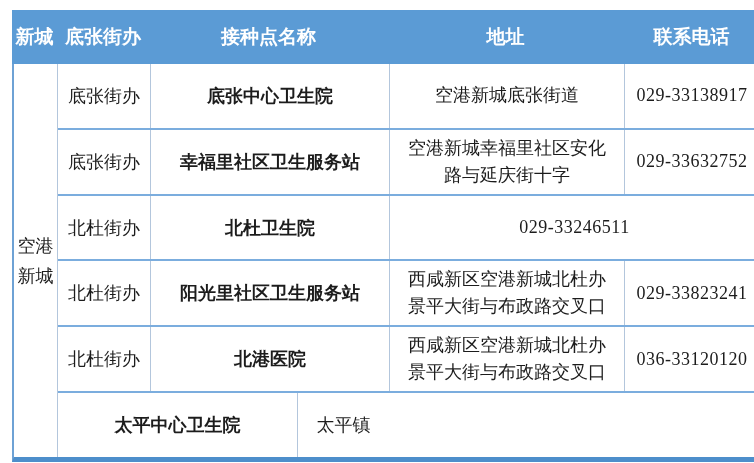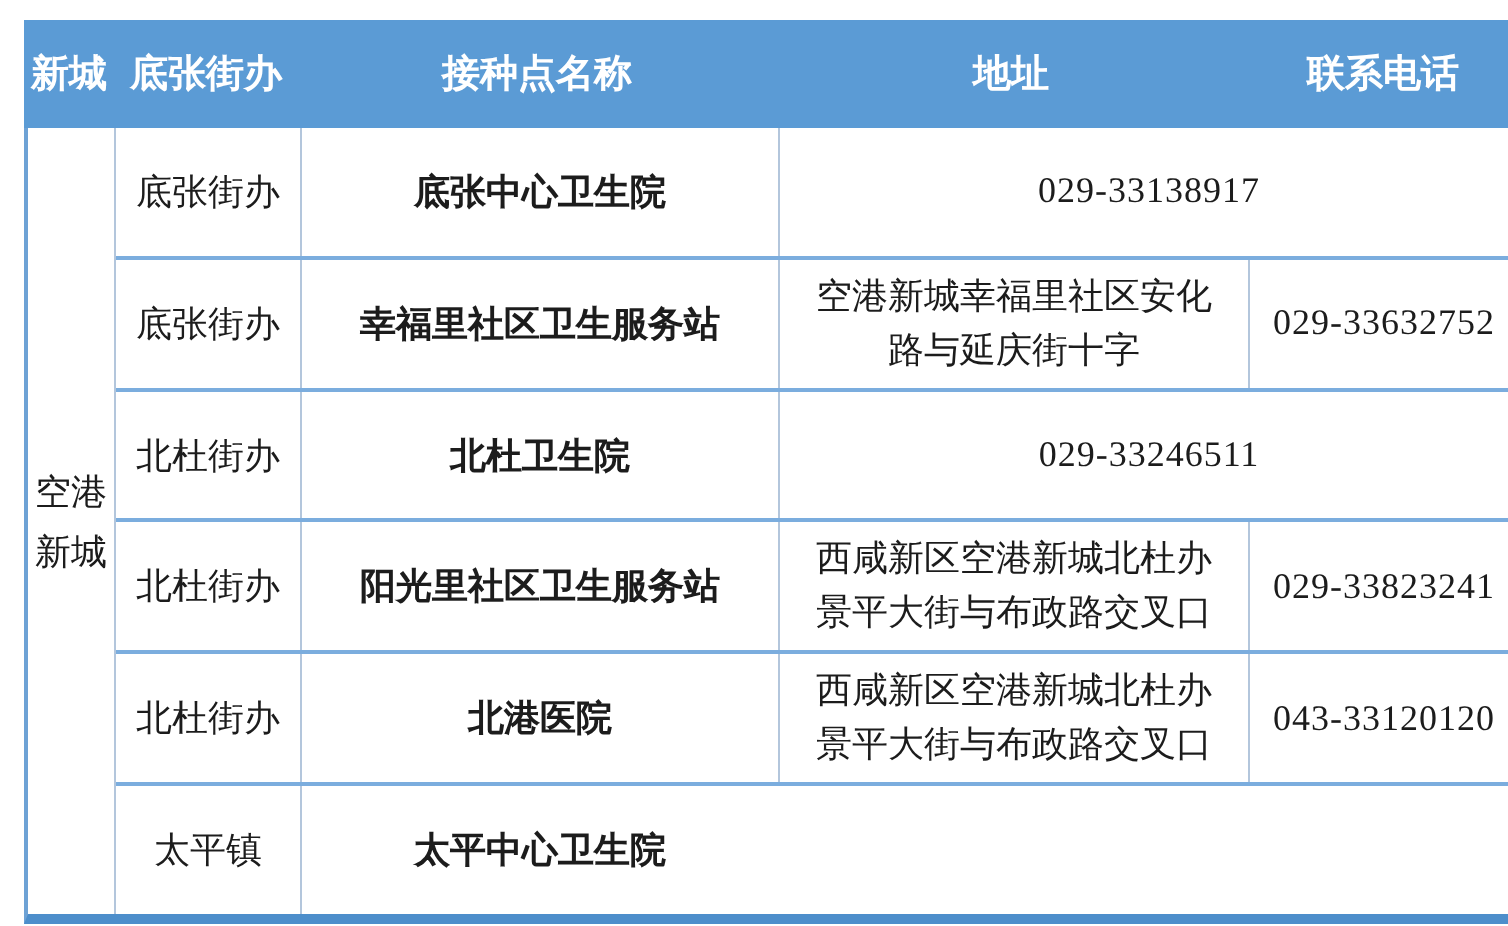--- a/index.html
+++ b/index.html
@@ -112,20 +112,23 @@
     <div class="merged-city">
       <span>空港</span>
       <span>新城</span>
     </div>
 
     <div class="rows">
 
       <div class="row">
         <div class="cell c-street">底张街办</div>
         <div class="cell c-site">底张中心卫生院</div>
+        <div class="cell c-addr">
+            <div class="addr-inner">空港新城底张街道</div>
+          </div>
         <div class="cell c-phone">
             <span class="phone-text">029-33138917</span>
           </div>
       </div>
 
       <div class="row">
         <div class="cell c-street">底张街办</div>
         <div class="cell c-site">幸福里社区卫生服务站</div>
         <div class="cell c-addr">
             <div class="addr-inner">空港新城幸福里社区安化路与延庆街十字</div>
@@ -154,24 +157,24 @@
           </div>
       </div>
 
       <div class="row">
         <div class="cell c-street">北杜街办</div>
         <div class="cell c-site">北港医院</div>
         <div class="cell c-addr">
             <div class="addr-inner">西咸新区空港新城北杜办景平大街与布政路交叉口</div>
           </div>
         <div class="cell c-phone">
-            <span class="phone-text">043-33120120</span>
+            <span class="phone-text">036-33120120</span>
           </div>
       </div>
 
       <div class="row">
+        <div class="cell c-site">太平中心卫生院</div>
         <div class="cell c-street">太平镇</div>
-        <div class="cell c-site">太平中心卫生院</div>
       </div>
 
     </div>
   </div>
 </div>
 
 </body></html>

